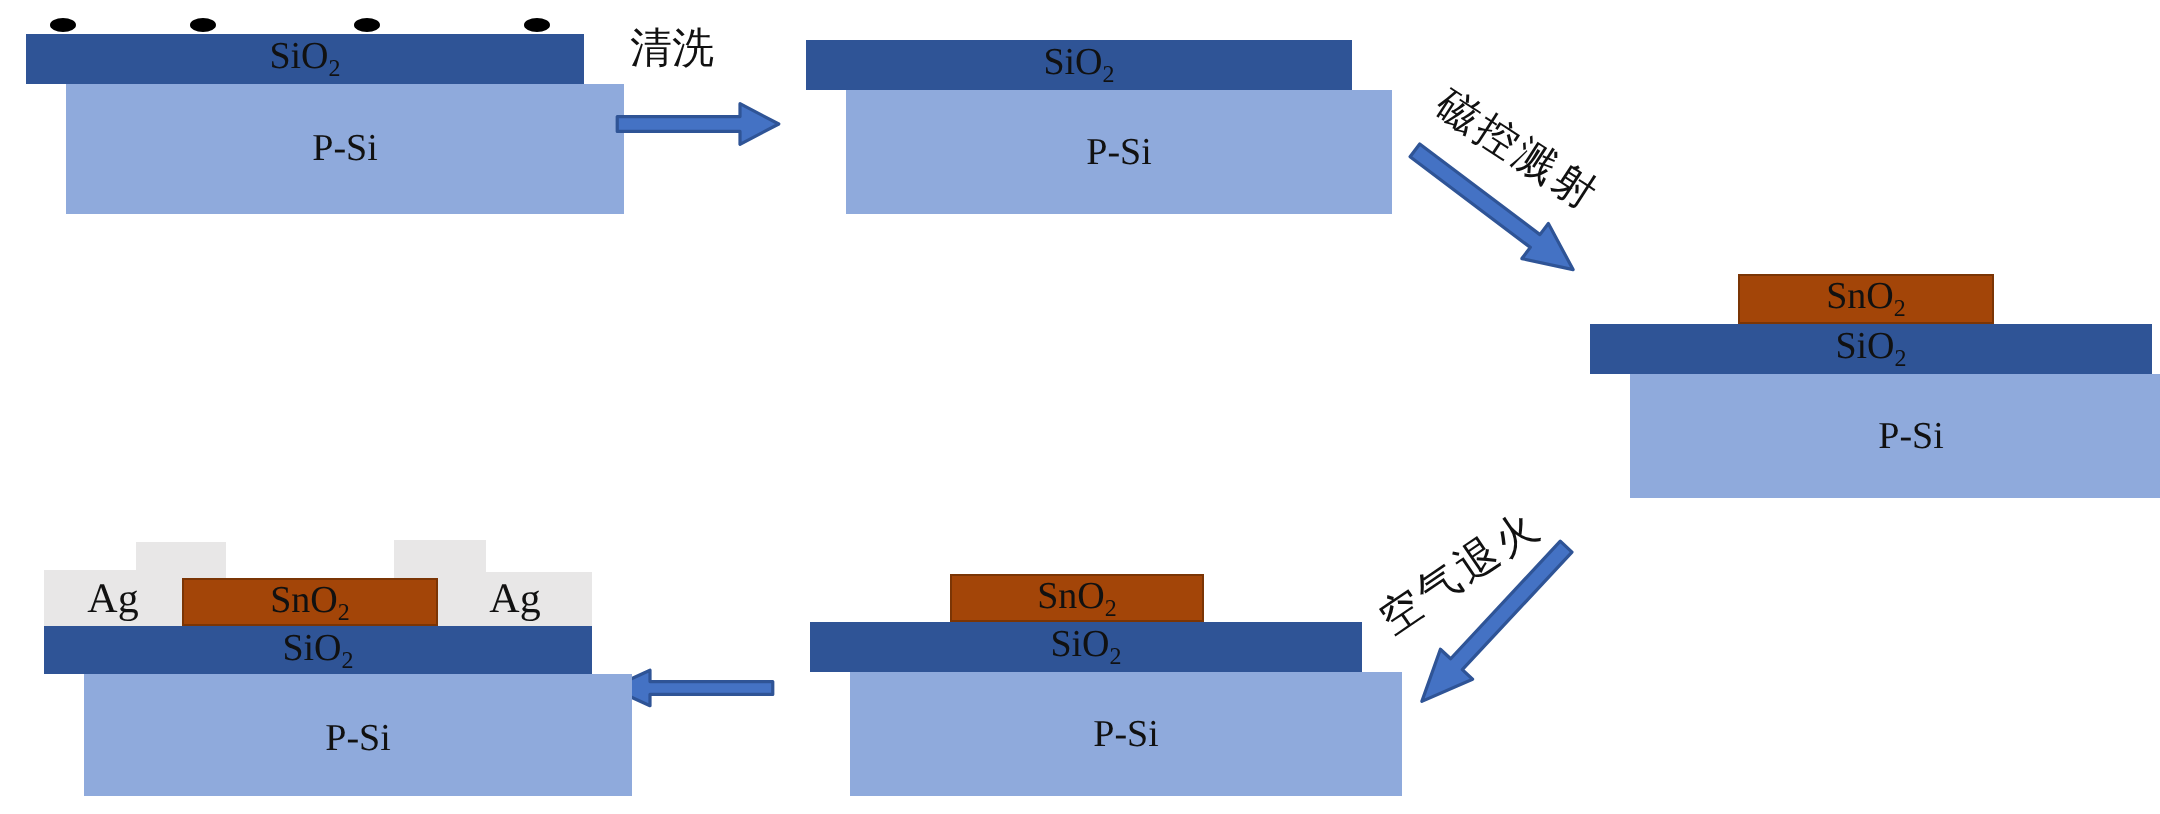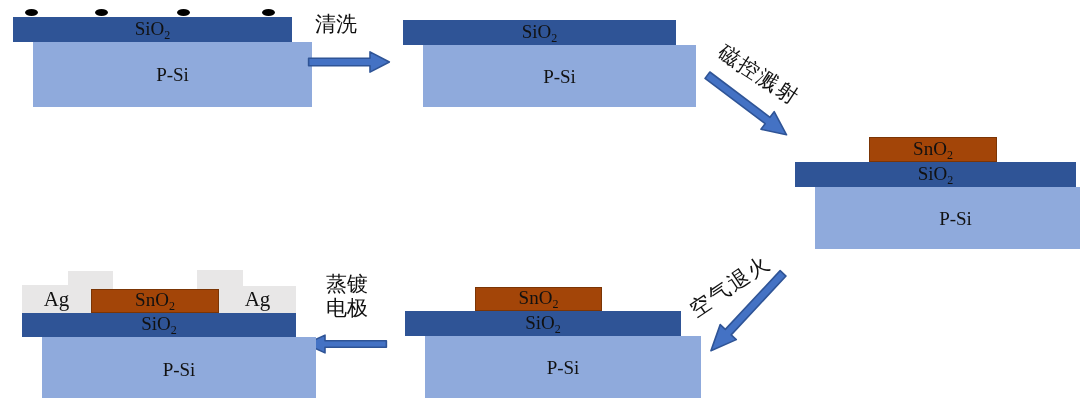--- a/index.html
+++ b/index.html
@@ -81,24 +81,20 @@
       <span class="mat"><span>SnO</span><sub>2</sub></span>
     </div>
     <div class="layer sio2" style="left:405px;top:311px;width:276px;height:25px;">
       <span class="mat"><span>SiO</span><sub>2</sub></span>
     </div>
     <div class="layer psi" style="left:405px;top:336px;width:276px;height:62px;">
       <span class="mat">P-Si</span>
     </div>
   </div>
 
-  <div class="step-label center-anchor" style="left:347px;top:296px;text-align:center;">
-    <div>蒸镀</div>
-    <div>电极</div>
-  </div>
   <svg class="arrow" style="left:346px;top:344px;width:84px;height:21px;transform:translate(-50%,-50%) rotate(180deg);" viewBox="0 0 104 26" preserveAspectRatio="none">
     <path d="M2,9 L78,9 L78,2 L102,13 L78,24 L78,17 L2,17 Z"></path>
   </svg>
 
   <div>
     <div class="bump" style="left:68px;top:271px;width:45px;height:18px;"></div>
     <div class="bump" style="left:197px;top:270px;width:46px;height:19px;"></div>
     <div class="layer silver" style="left:22px;top:285px;width:69px;height:28px;">
       <span class="mat ag-label">Ag</span>
     </div>

